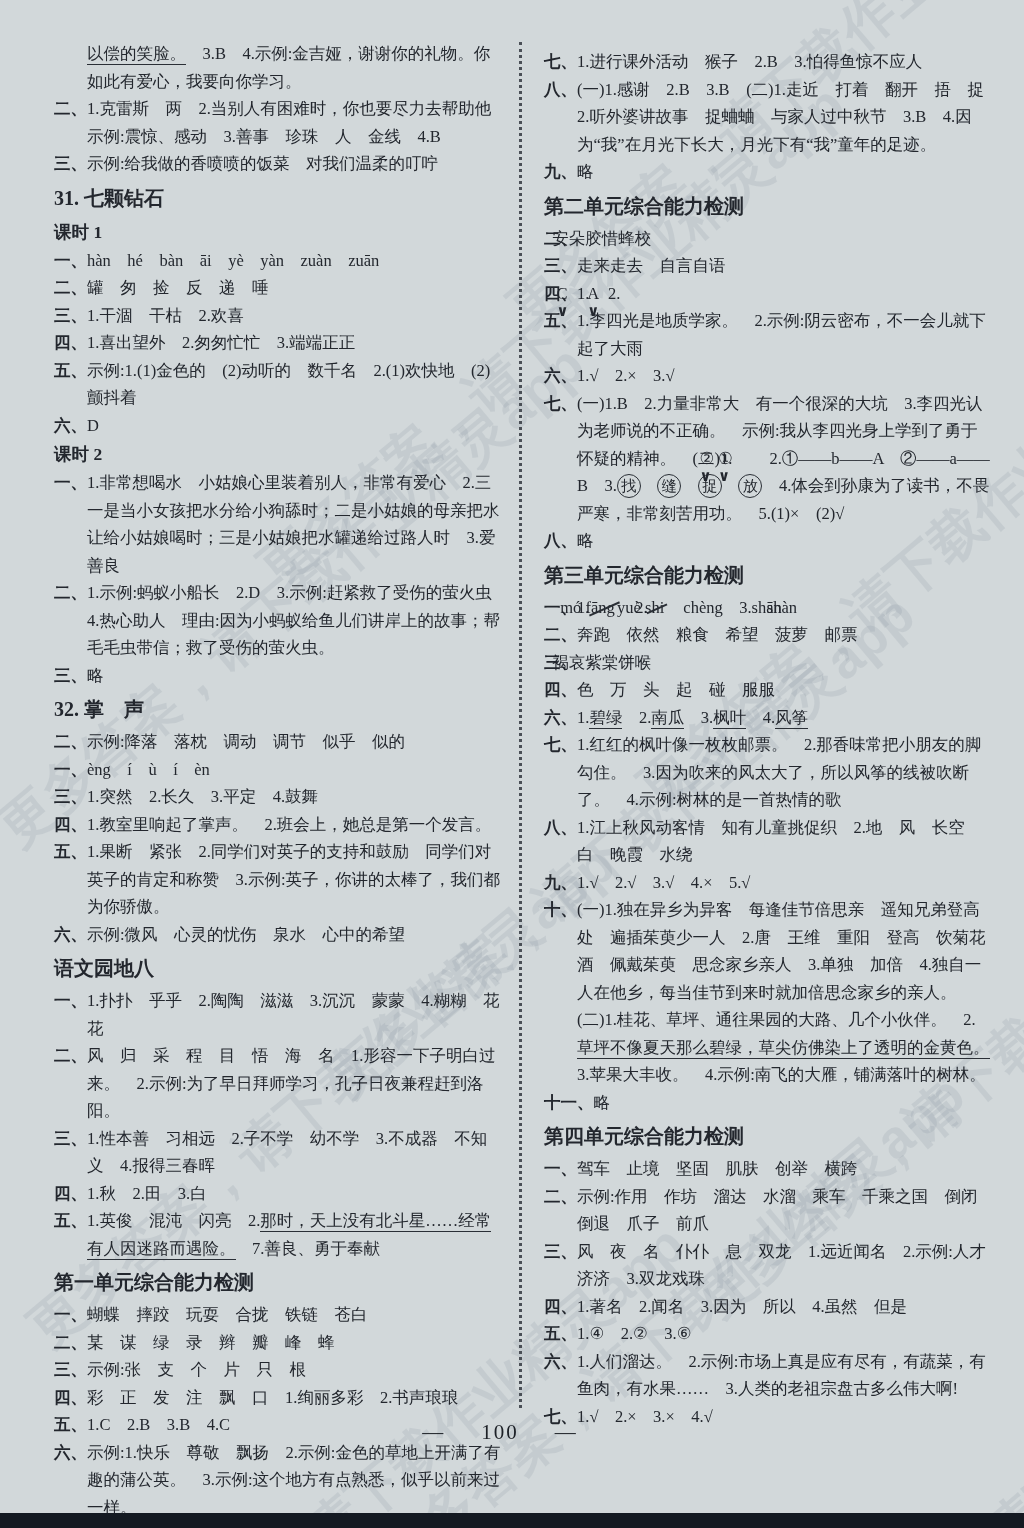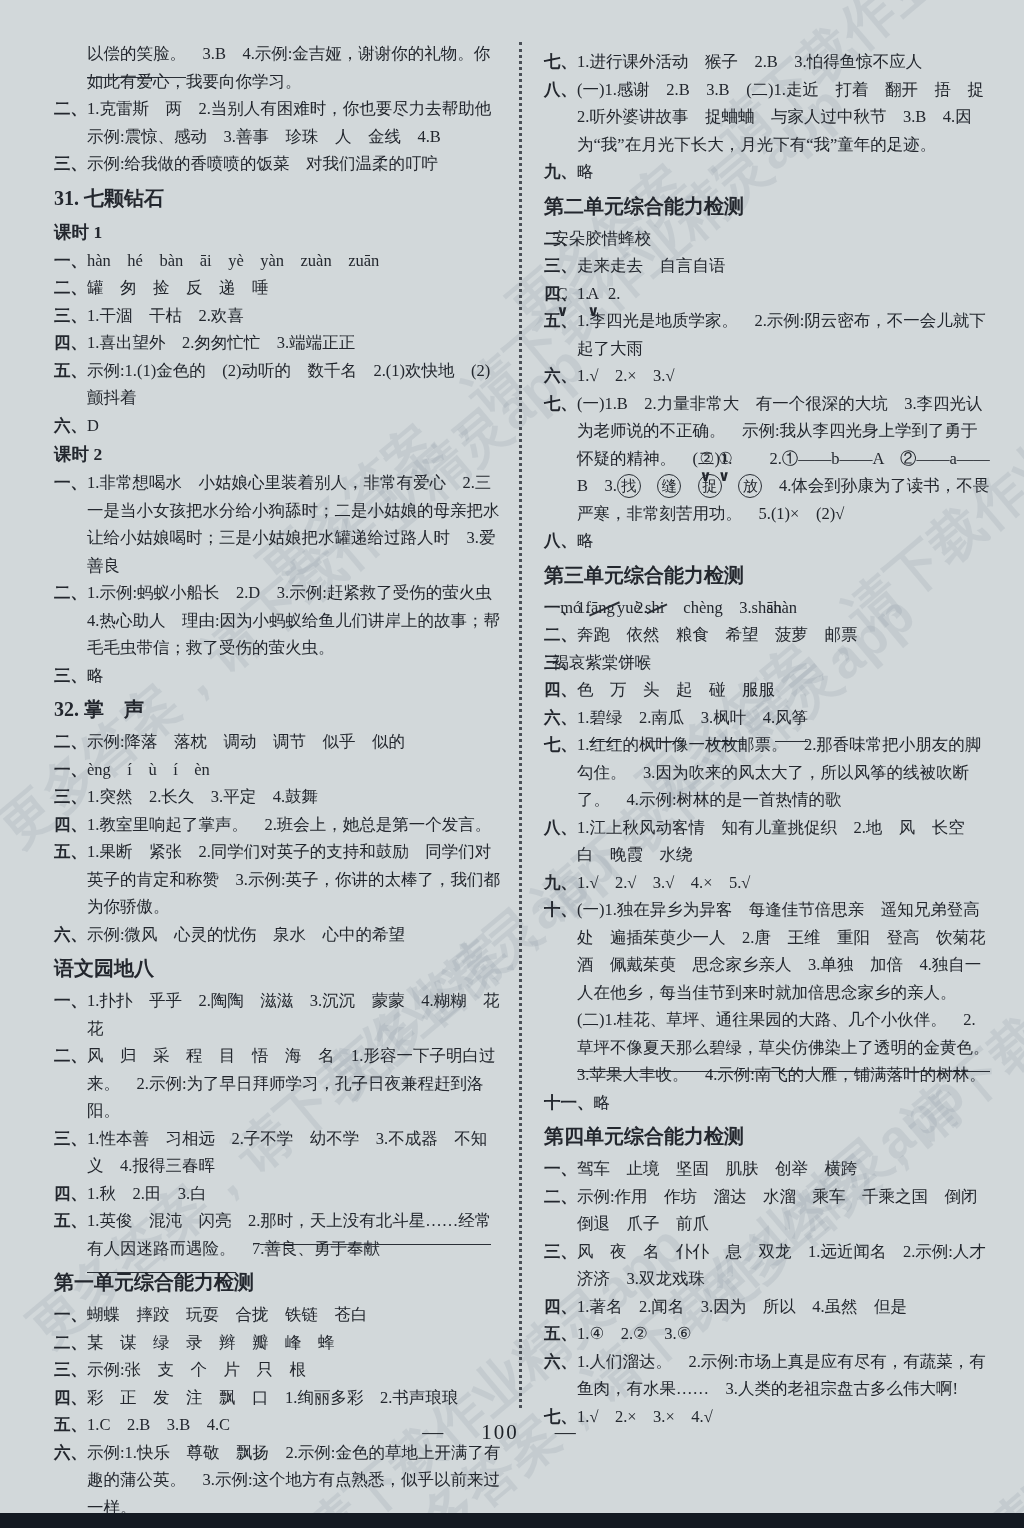--- a/index.html
+++ b/index.html
@@ -7,21 +7,21 @@
   #page{position:relative;width:1024px;height:1528px;background:#d2d8da;overflow:hidden;
         background-image:linear-gradient(180deg,#d5dbdd 0%,#d1d7d9 55%,#ccd2d5 100%);}
   .col{position:absolute;width:448px;color:#23272e;font-size:16.5px;line-height:27.5px;}
   #col-left{left:54px;top:40px;}
   #col-right{left:544px;top:48px;}
   .line{padding-left:2em;text-indent:-2em;}
   .line.cont{padding-left:2em;text-indent:0;}
   .lbl{font-weight:bold;}
   .heading{text-align:left;font-weight:bold;font-size:20px;line-height:30px;padding:5px 0 4px 0;}
   .sub{font-weight:bold;font-size:17.5px;line-height:30px;}
-  .su{border-bottom:1.6px solid #2a2f36;padding-bottom:14px;}
+  .su{border-bottom:1.6px solid #2a2f36;padding-bottom:1px;}
   .sx{position:relative;display:inline-block;text-align:center;}
   .sx::after{content:"";position:absolute;left:-6%;right:-6%;top:52%;border-top:2px solid #2a2f36;
              transform:rotate(-24deg);}
   .so{display:inline-block;width:1.45em;height:1.45em;line-height:1.45em;text-align:center;
       border:1.6px solid #2a2f36;border-radius:50%;font-size:0.92em;text-indent:0;}
   .sv{position:relative;display:inline-block;margin-right:2px;}
   .sv::after{content:"∨";position:absolute;left:55%;top:96%;transform:translate(-50%,-30%);
              font-size:0.9em;font-weight:bold;}
   #divider{position:absolute;left:519px;top:42px;height:1366px;border-left:3px dotted #4a4f56;}
   #footer{position:absolute;left:0;top:1420px;width:1000px;text-align:center;color:#1d2127;

